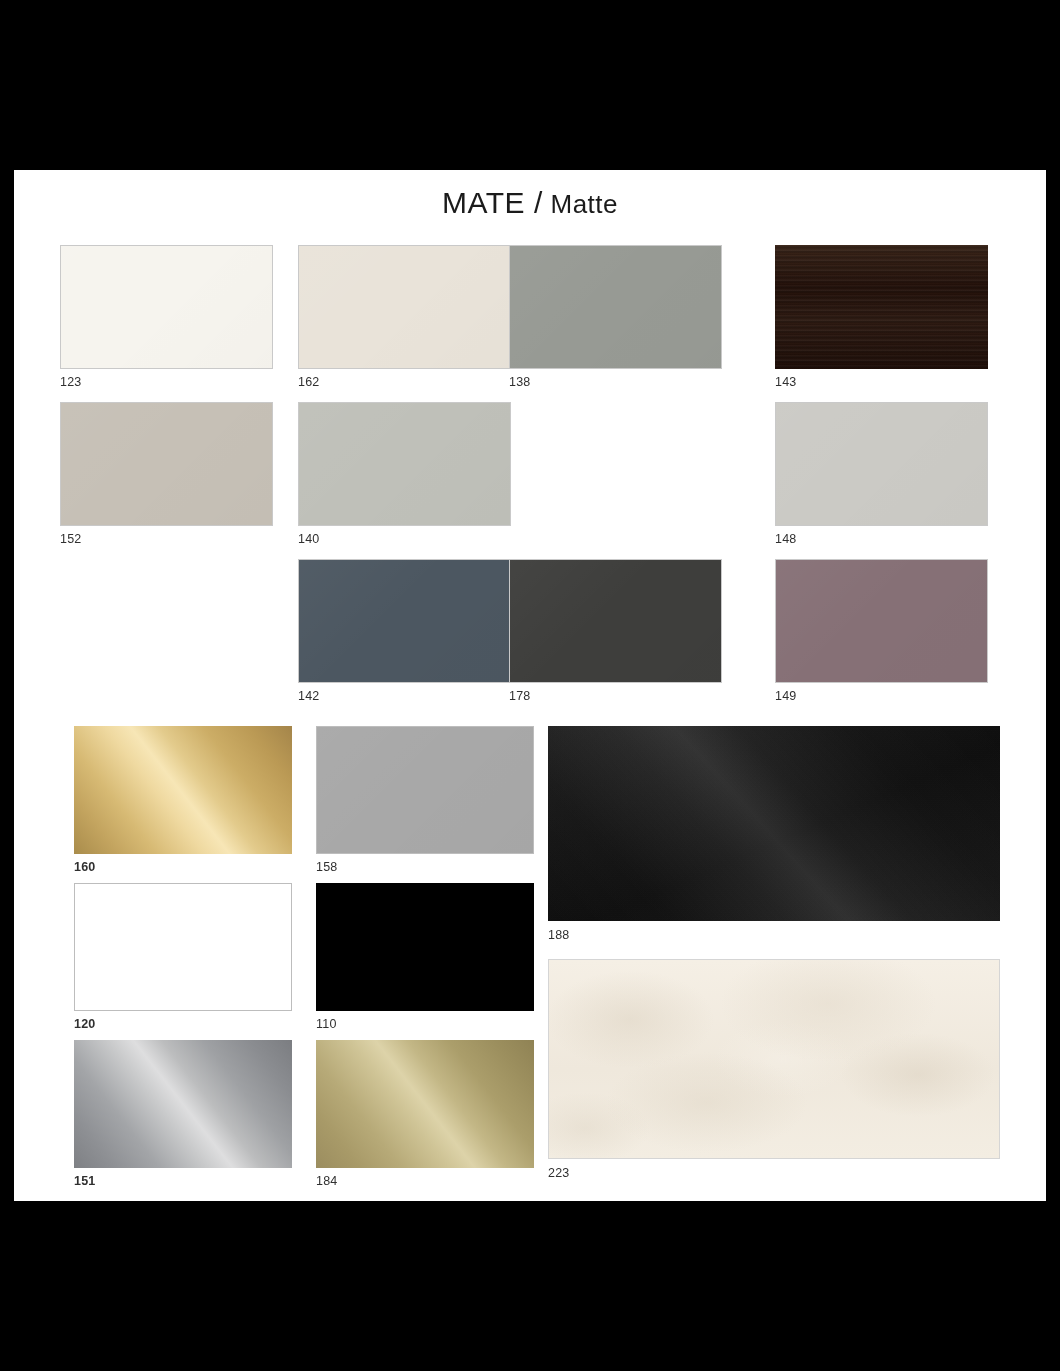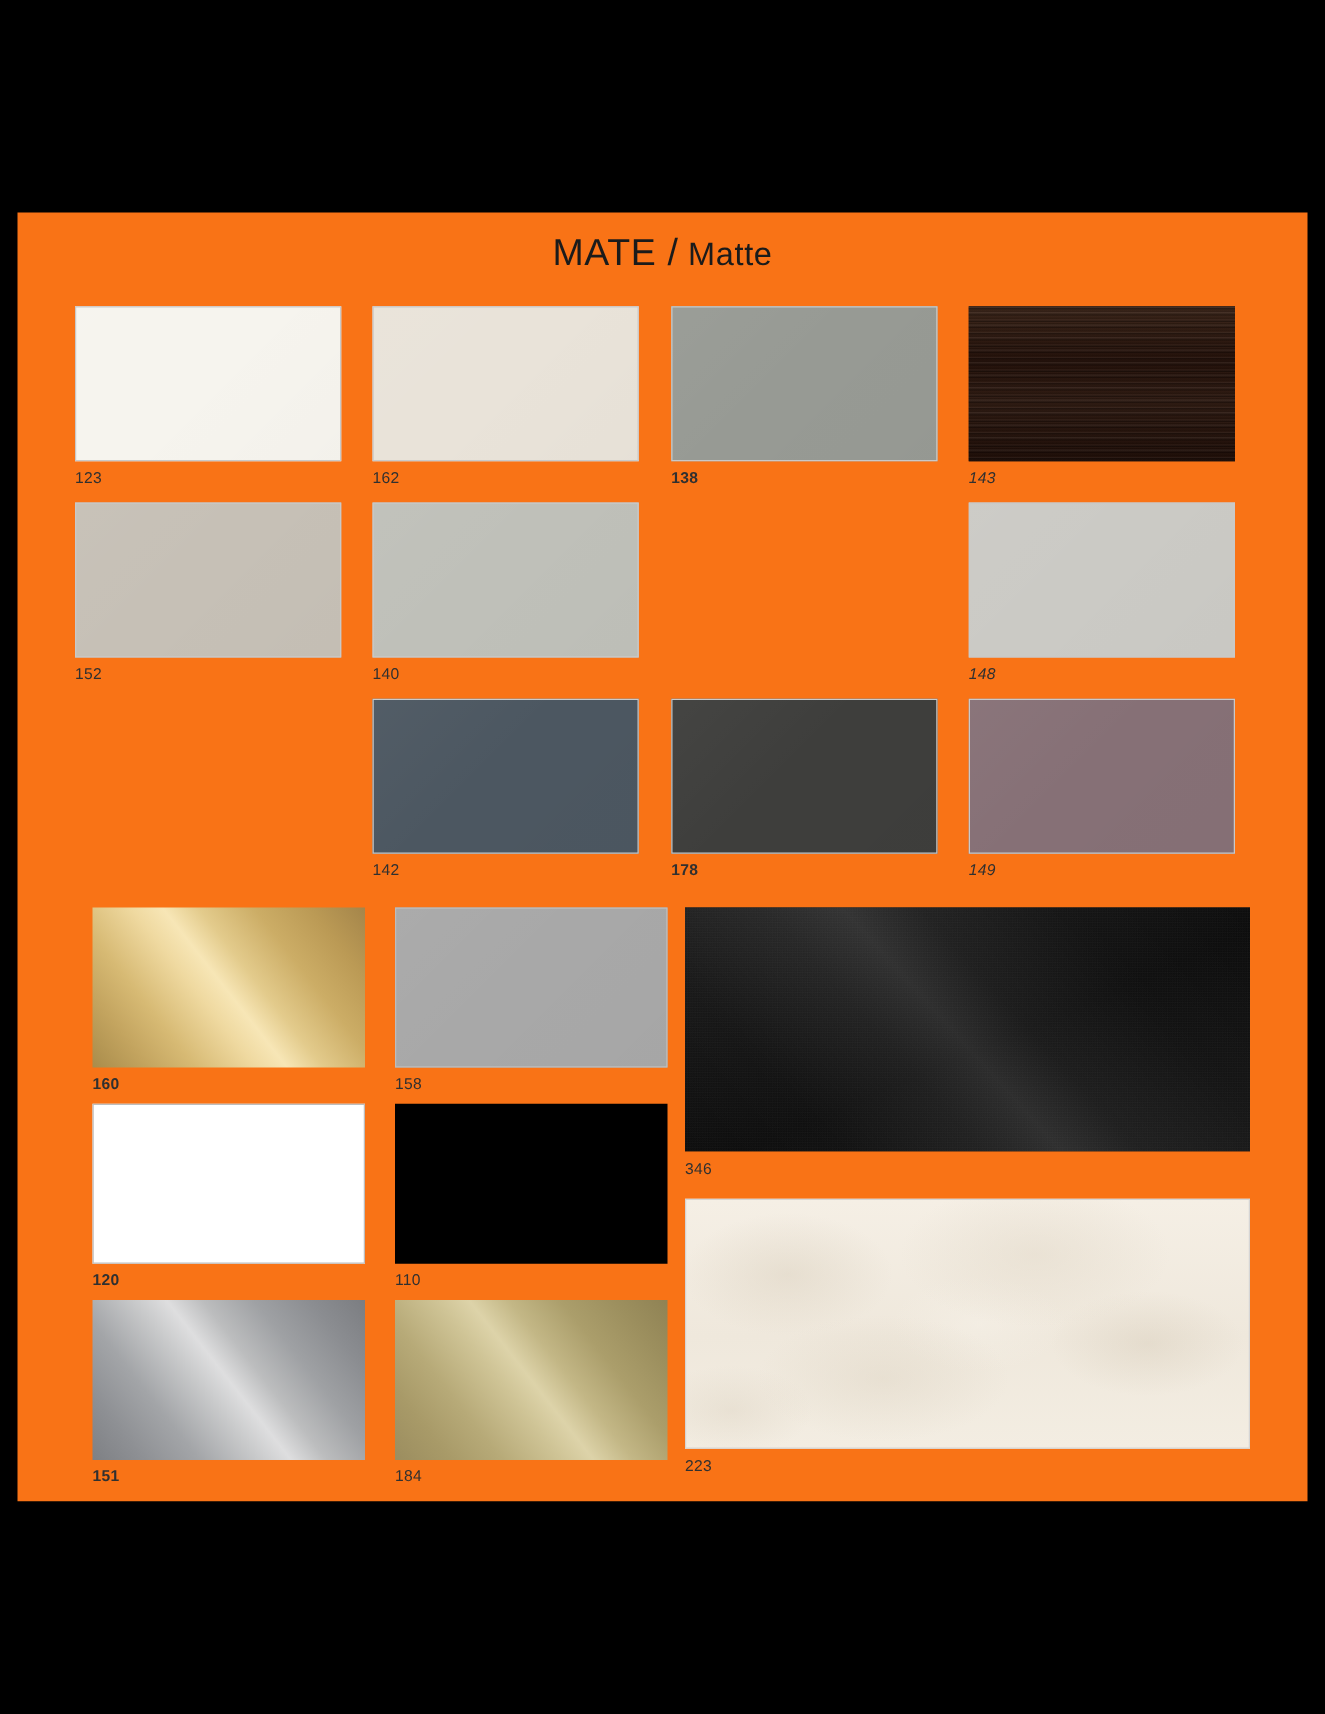--- a/index.html
+++ b/index.html
@@ -16,21 +16,21 @@
     overflow: hidden;
   }
 
   
   .sheet {
     position: absolute;
     left: 14px;
     top: 170px;
     width: 1032px;
     height: 1031px;
-    background: #f97316;
+    background: #ffffff;
   }
 
   
   .title-bar {
     width: 100%;
     text-align: center;
     padding-top: 16px;
     box-sizing: border-box;
   }
   .title {
@@ -56,22 +56,22 @@
     position: relative;
     height: 157px;
   }
   .cell {
     position: absolute;
     top: 0;
     width: 213px;
   }
   .cell.c0 { left: 0px; }
   .cell.c1 { left: 238px; }
-  .cell.c2 { left: 477px; font-weight: bold; }
-  .cell.c3 { left: 715px; font-style: italic; }
+  .cell.c2 { left: 449px; }
+  .cell.c3 { left: 715px; }
 
   .swatch {
     width: 100%;
     height: 124px;
     box-sizing: border-box;
     position: relative;
     overflow: hidden;
   }
   .swatch.bordered {
     border: 1px solid #c9c9c9;
@@ -355,21 +355,21 @@
         <div class="label">184</div>
       </div>
     </div>
 
   </div>
 
   <div class="lower-right">
 
     <div class="wide-cell">
       <div class="wide-swatch tex-black-panel"></div>
-      <div class="label">346</div>
+      <div class="label">188</div>
     </div>
 
     <div class="spacer-34"></div>
 
     <div class="wide-cell">
       <div class="wide-swatch tall tex-cream bordered"></div>
       <div class="label">223</div>
     </div>
 
   </div>

